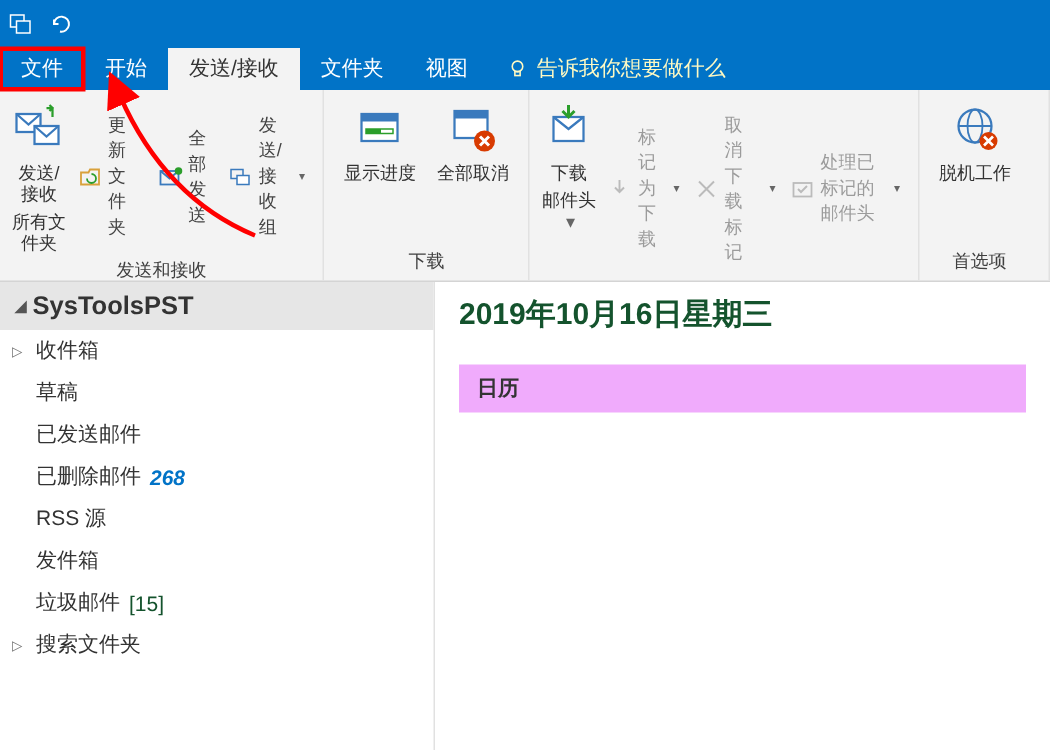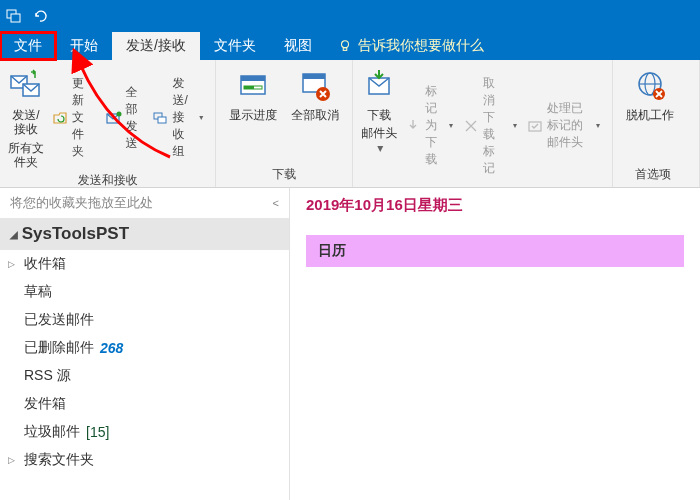--- a/index.html
+++ b/index.html
@@ -36,21 +36,21 @@
 .fav-drop { color: #888; font-size: 13px; padding: 6px 10px; display: flex; justify-content: space-between; align-items: center; }
 .fav-drop .col { font-size: 11px; color: #888; }
 .account { background: #e6e6e6; padding: 6px 10px; font-weight: bold; font-size: 17px; display: flex; align-items: center; gap: 4px; }
 .account .exp { font-size: 10px; color: #555; }
 .folder { padding: 5px 10px 5px 22px; font-size: 14px; color: #333; display: flex; align-items: center; gap: 6px; cursor: default; }
 .folder .exp { font-size: 9px; color: #777; margin-left: -14px; width: 10px; }
 .count-blue { color: #0173c7; font-weight: bold; font-style: italic; }
 .count-bracket { color: #14532d; }
 
 .main { flex: 1; padding: 8px 16px; }
-.date-head { font-size: 15px; font-weight: 600; color: #be185d; margin-bottom: 20px; }
+.date-head { font-size: 20px; font-weight: 600; color: #14532d; margin-bottom: 20px; }
 .cal-head { background: #f0abfc; padding: 7px 12px; font-size: 14px; font-weight: 600; }
 
 
 svg { display: block; }
 </style>
 </head>
 <body>
 
 <div class="title-bar">
   <span class="title-icon">
@@ -231,24 +231,20 @@
           </span>
         <span>脱机工作</span>
       </div>
     </div>
     <div class="ribbon-group-label" style="text-align:right;padding-right:20px">首选项</div>
   </div>
 </div>
 
 <div class="content">
   <div class="nav">
-    <div class="fav-drop">
-      <span>将您的收藏夹拖放至此处</span>
-      <span class="col">&lt;</span>
-    </div>
     <div class="account">
       <span class="exp">◢</span>
       <span>SysToolsPST</span>
     </div>
     <div class="folder">
         <span class="exp">▷</span>
         <span>收件箱</span>
       </div>
     <div class="folder">
         <span class="exp"></span>

